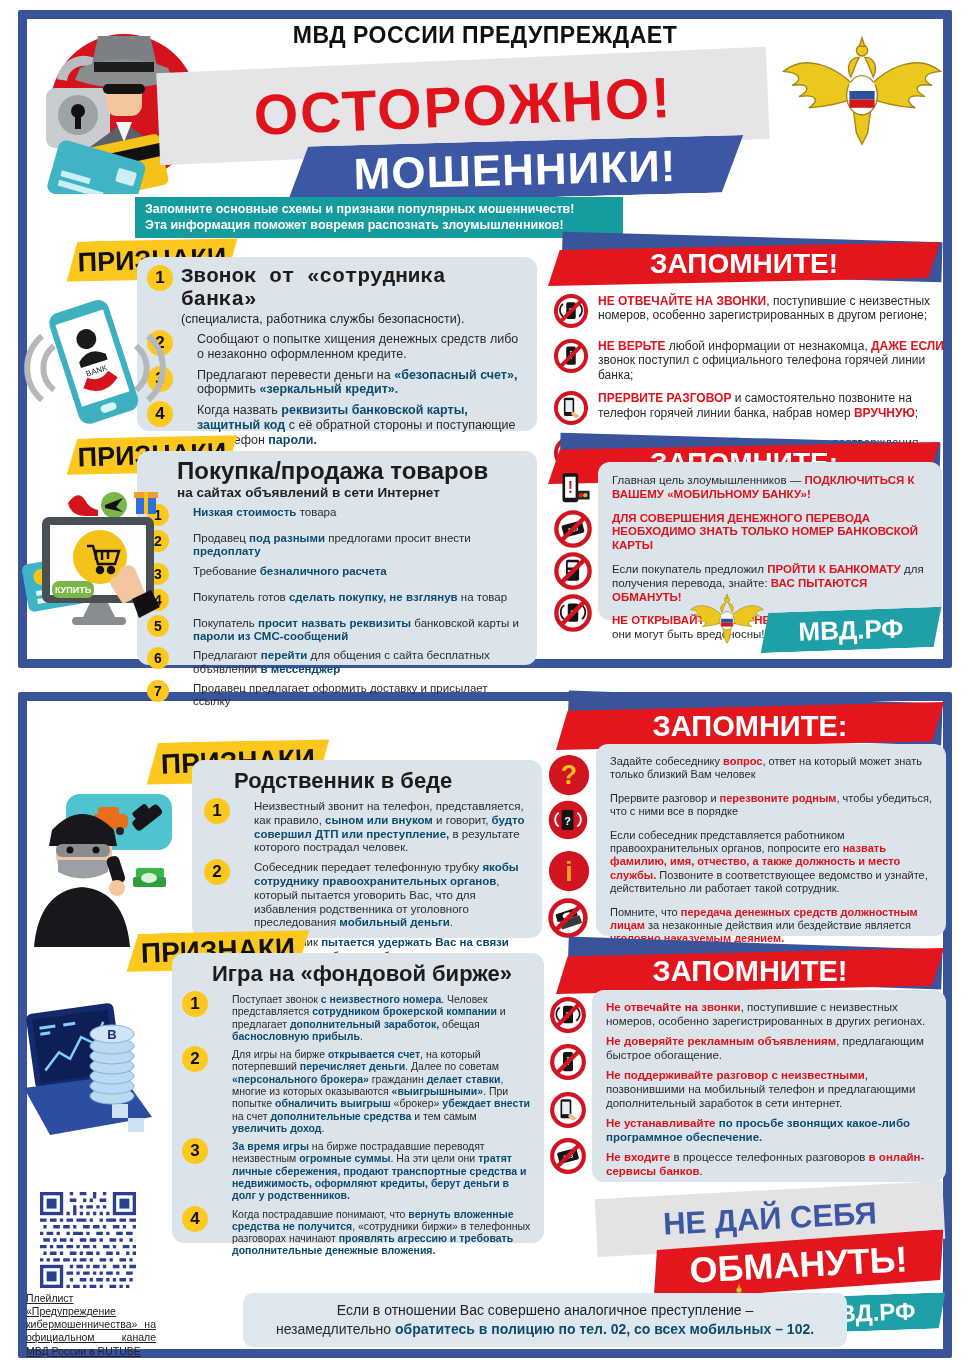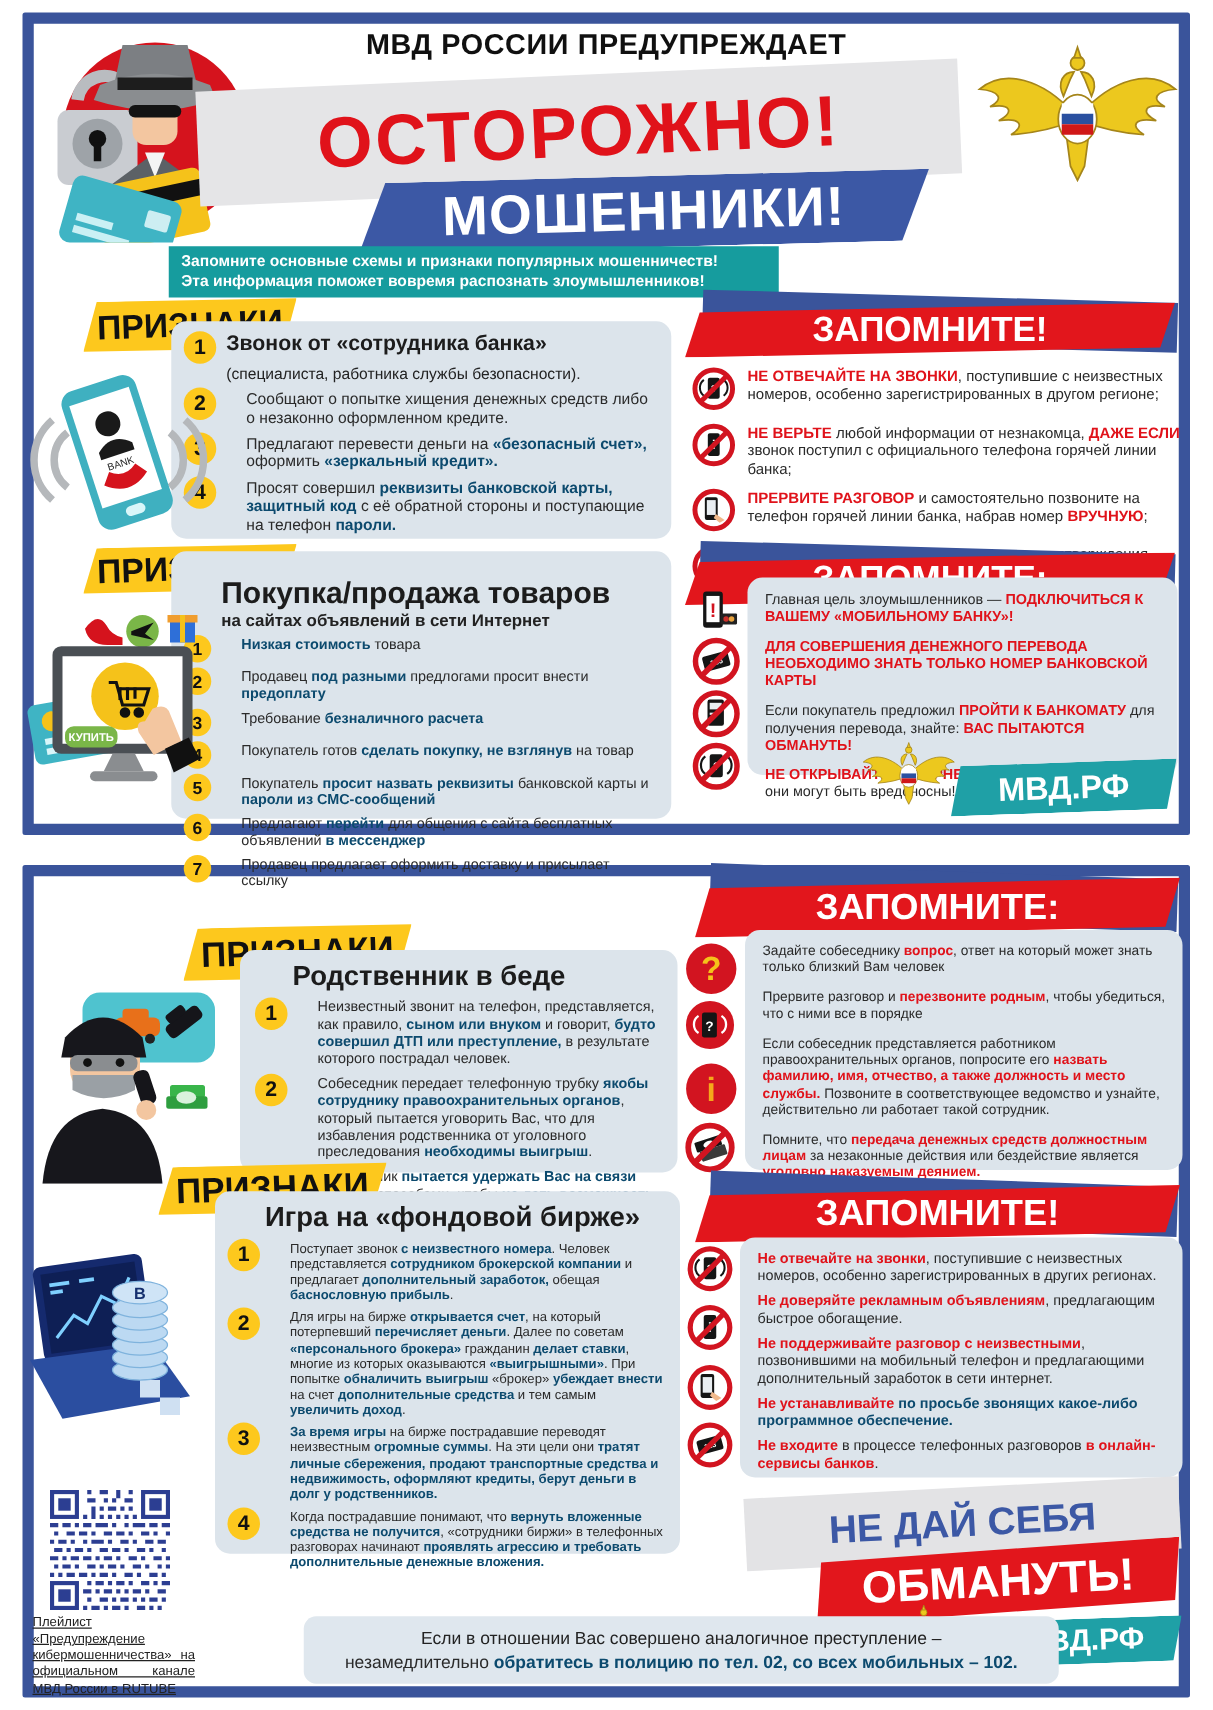--- a/index.html
+++ b/index.html
@@ -23,25 +23,25 @@
   
   .yb{background:#fdc81d;color:#111;font-weight:bold;display:flex;align-items:center;justify-content:center;
       clip-path:polygon(7% 0,100% 6%,93% 100%,0 94%);}
   .yb1{left:66px;top:239px;width:172px;height:42px;font-size:27px;transform:rotate(-2deg);}
   .yb2{left:66px;top:436px;width:172px;height:38px;font-size:27px;transform:rotate(-2deg);}
   .yb3{left:146px;top:740px;width:184px;height:44px;font-size:28px;transform:rotate(-2deg);}
   .yb4{left:126px;top:931px;width:184px;height:40px;font-size:28px;transform:rotate(-2deg);}
   
   .lb{background:#dce4eb;border-radius:12px;box-sizing:border-box;}
   .sec1{left:137px;top:257px;width:400px;height:174px;padding:8px 10px;}
-  .sec2{left:137px;top:441px;width:400px;height:214px;padding:20px 10px;}
+  .sec2{left:137px;top:451px;width:400px;height:214px;padding:6px 10px;}
   .sec3{left:192px;top:760px;width:350px;height:178px;padding:8px 12px;}
   .sec4{left:172px;top:953px;width:372px;height:290px;padding:8px 10px;}
   .sec-title{font-weight:bold;color:#1c1c1c;}
-  .t21{font-size:17px;} .t24{font-size:24px;} .t22{font-size:22px;}
+  .t21{font-size:21px;font-family:Liberation Mono, monospace;} .t24{font-size:24px;} .t22{font-size:22px;}
   .sub{font-size:12.5px;margin-left:34px;margin-top:1px;}
   .subb{font-size:13.5px;font-weight:bold;margin-left:30px;}
   .row{display:flex;gap:8px;margin-top:4px;align-items:flex-start;}
   .ind{margin-left:30px;}
   .nc{flex:0 0 auto;background:#fdc81d;border-radius:50%;display:flex;align-items:center;justify-content:center;
       font-weight:bold;color:#111;}
   .nc-lg{width:26px;height:26px;font-size:17px;}
   .nc-sm{width:22px;height:22px;font-size:14px;}
   .itx{font-size:12.5px;line-height:1.18;color:#222;padding-top:2px;margin-left:16px;}
   .sec2 .itx{font-size:11.5px;line-height:1.16;}
@@ -258,21 +258,21 @@
       <div class="row">
         <div class="nc nc-lg">2</div>
         <div class="itx"><span class="seg-n">Сообщают о попытке хищения денежных средств либо о незаконно оформленном кредите.</span></div>
       </div>
       <div class="row">
         <div class="nc nc-lg">3</div>
         <div class="itx"><span class="seg-n">Предлагают перевести деньги на </span><span class="seg-b">«безопасный счет»,</span><span class="seg-n"> оформить </span><span class="seg-b">«зеркальный кредит».</span></div>
       </div>
       <div class="row">
         <div class="nc nc-lg">4</div>
-        <div class="itx"><span class="seg-n">Просят совершил </span><span class="seg-b">реквизиты банковской карты, защитный код</span><span class="seg-n"> с её обратной стороны и поступающие на телефон </span><span class="seg-b">пароли.</span></div>
+        <div class="itx"><span class="seg-n">Когда назвать </span><span class="seg-b">реквизиты банковской карты, защитный код</span><span class="seg-n"> с её обратной стороны и поступающие на телефон </span><span class="seg-b">пароли.</span></div>
       </div>
     </div>
 
     <svg class="abs il2" viewBox="0 0 148 155">
       <path d="M34 58a28 28 0 0 0 0 44" stroke="#b5b8bb" stroke-width="6" fill="none"></path>
       <path d="M22 48a42 42 0 0 0 0 64" stroke="#b5b8bb" stroke-width="6" fill="none"></path>
       <path d="M116 58a28 28 0 0 1 0 44" stroke="#b5b8bb" stroke-width="6" fill="none"></path>
       <path d="M128 48a42 42 0 0 1 0 64" stroke="#b5b8bb" stroke-width="6" fill="none"></path>
       <g transform="rotate(-18 74 78)">
         <rect x="44" y="16" width="62" height="116" rx="11" fill="#3fb0c0"></rect>
@@ -446,21 +446,21 @@
     </div>
 
     <div class="abs lb sec3">
       <div class="sec-title t22 ind">Родственник в беде</div>
       <div class="row">
         <div class="nc nc-lg">1</div>
         <div class="itx"><span class="seg-n">Неизвестный звонит на телефон, представляется, как правило, </span><span class="seg-b">сыном или внуком</span><span class="seg-n"> и говорит, </span><span class="seg-b">будто совершил ДТП или преступление,</span><span class="seg-n"> в результате которого пострадал человек.</span></div>
       </div>
       <div class="row">
         <div class="nc nc-lg">2</div>
-        <div class="itx"><span class="seg-n">Собеседник передает телефонную трубку </span><span class="seg-b">якобы сотруднику правоохранительных органов</span><span class="seg-n">, который пытается уговорить Вас, что для избавления родственника от уголовного преследования </span><span class="seg-b">необходимы выигрыш</span><span class="seg-n">.</span></div>
+        <div class="itx"><span class="seg-n">Собеседник передает телефонную трубку </span><span class="seg-b">якобы сотруднику правоохранительных органов</span><span class="seg-n">, который пытается уговорить Вас, что для избавления родственника от уголовного преследования </span><span class="seg-b">мобильный деньги</span><span class="seg-n">.</span></div>
       </div>
       <div class="row">
         <div class="nc nc-lg">3</div>
         <div class="itx"><span class="seg-n">Собеседник </span><span class="seg-b">пытается удержать Вас на связи</span><span class="seg-n"> любыми способами, чтобы </span><span class="seg-b">не дать возможность положить трубку</span><span class="seg-n">.</span></div>
       </div>
     </div>
 
     <svg class="abs il4" viewBox="0 0 175 175">
       <path d="M60 22h78a14 14 0 0 1 14 14v28a14 14 0 0 1-14 14H88l-17 14 3-14H60a14 14 0 0 1-14-14V36a14 14 0 0 1 14-14z" fill="#4fc3cf"></path>
       <rect x="72" y="42" width="36" height="15" rx="5" fill="#e8701a"></rect>

